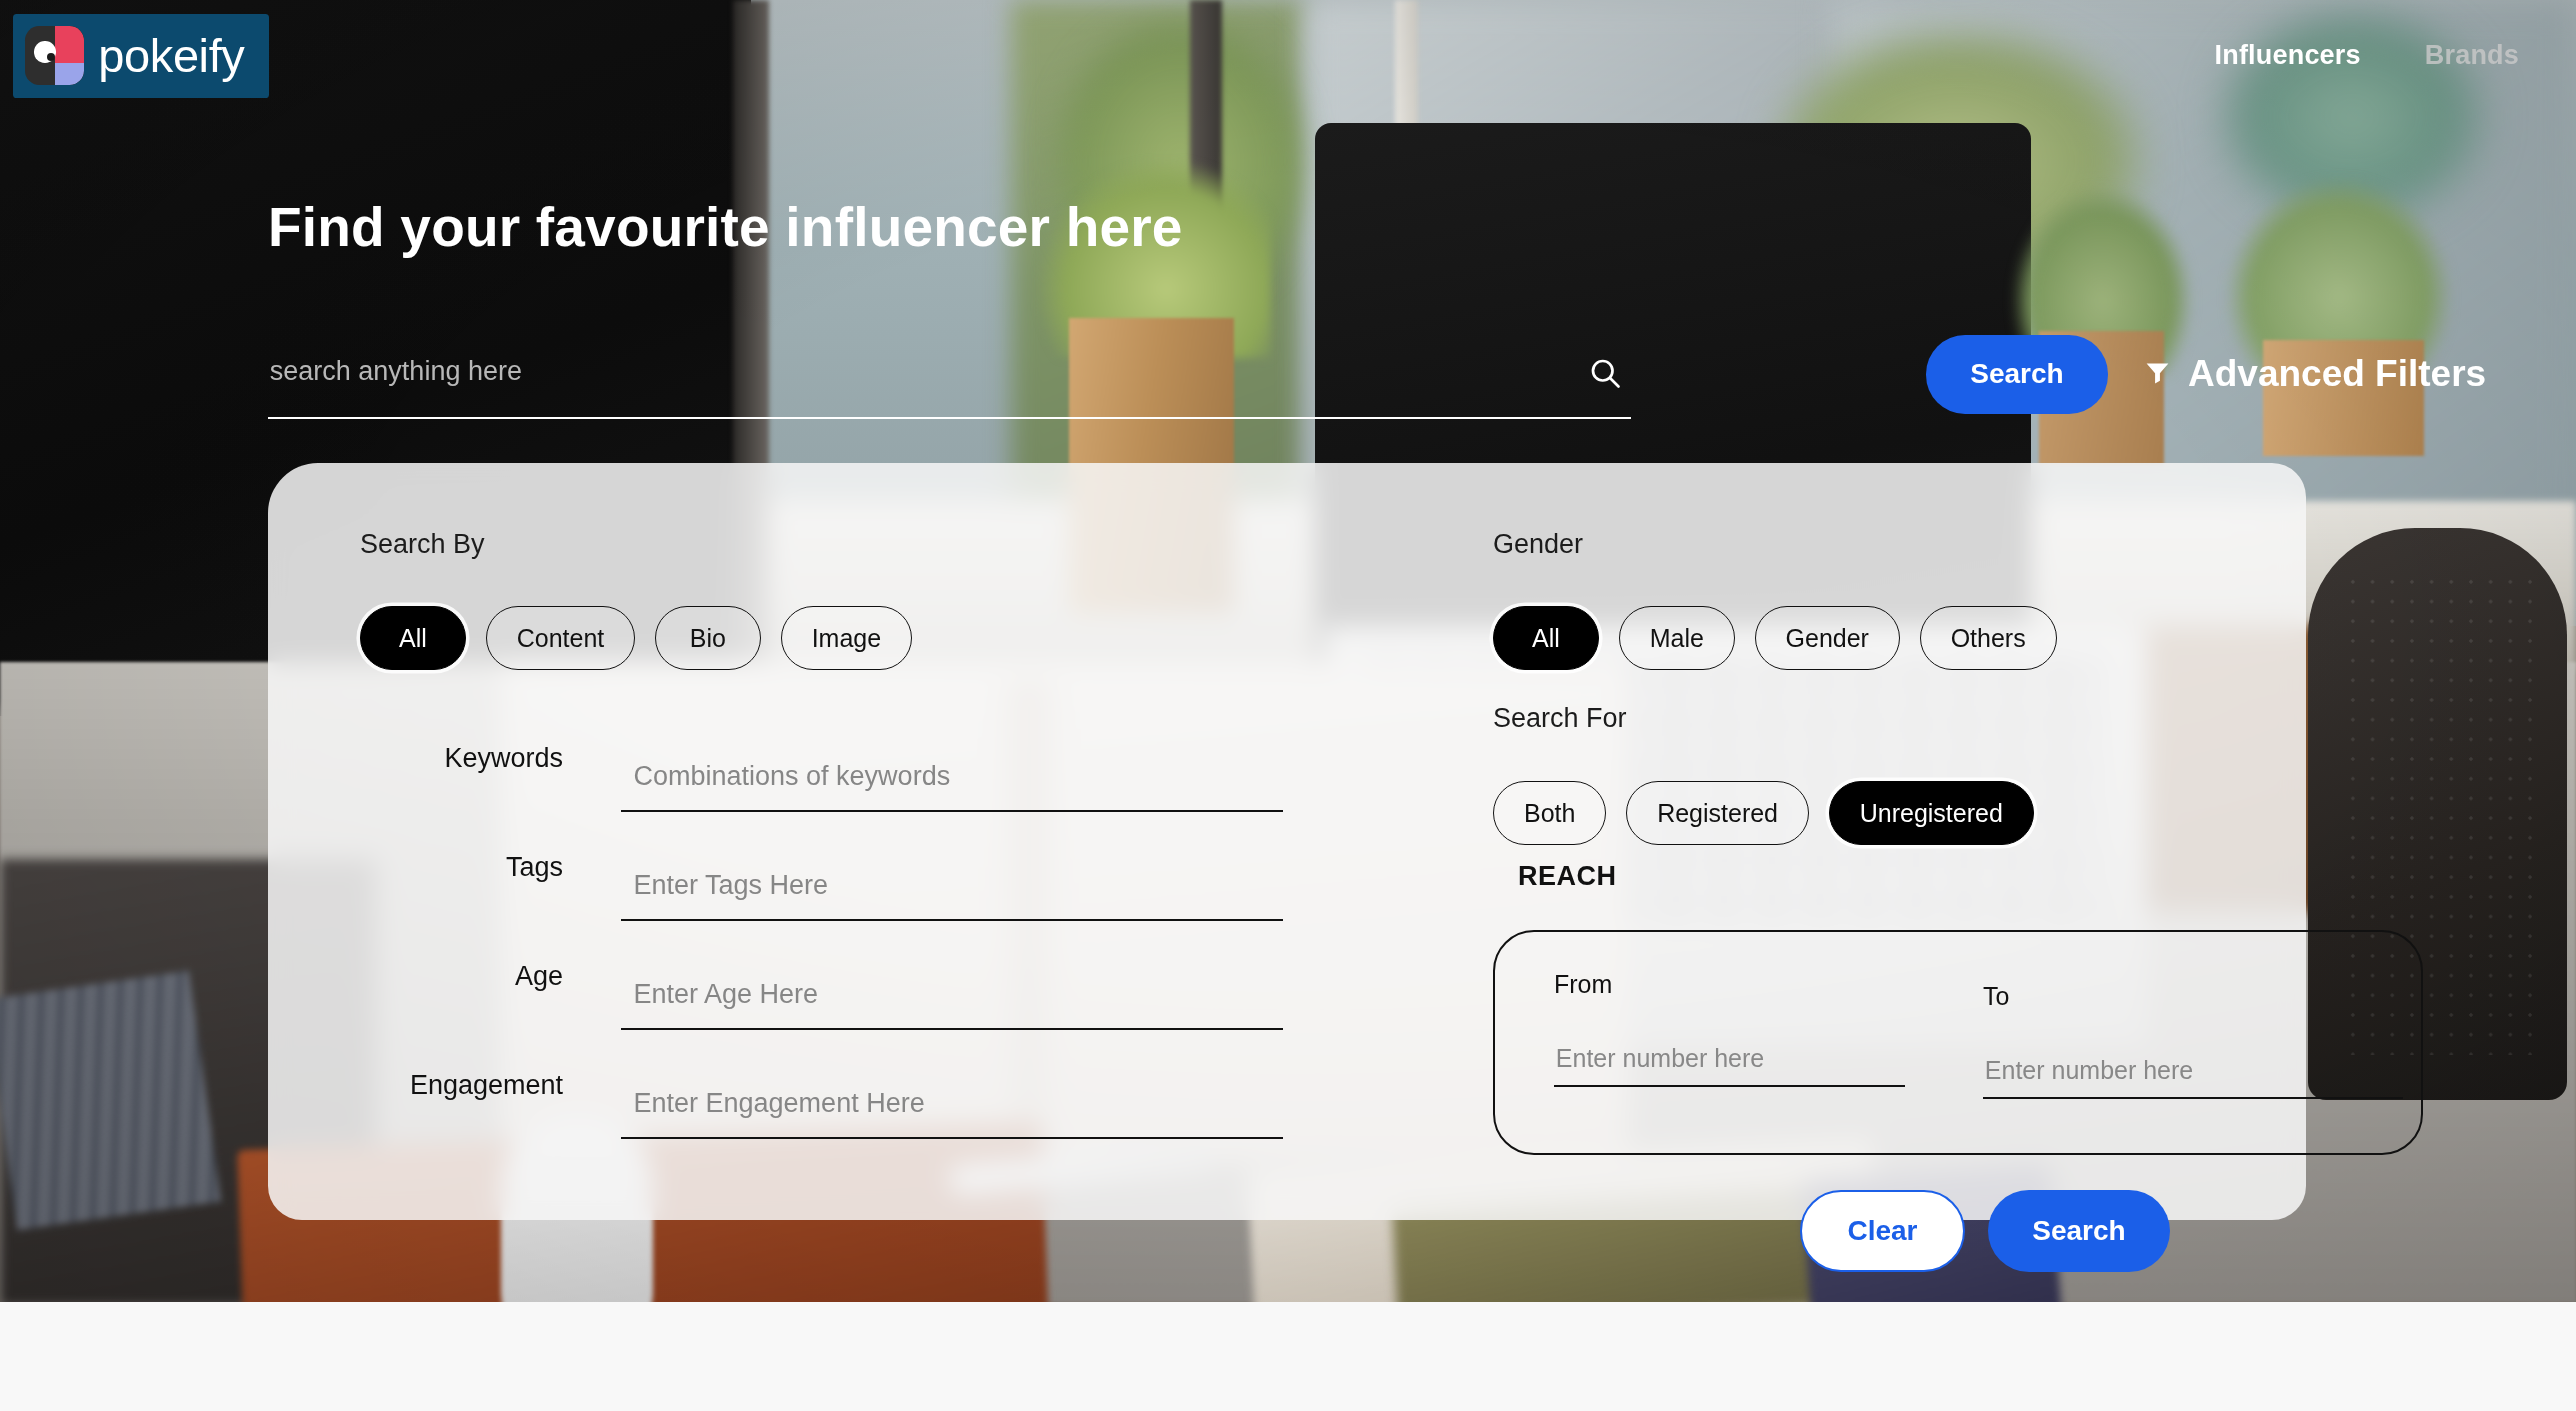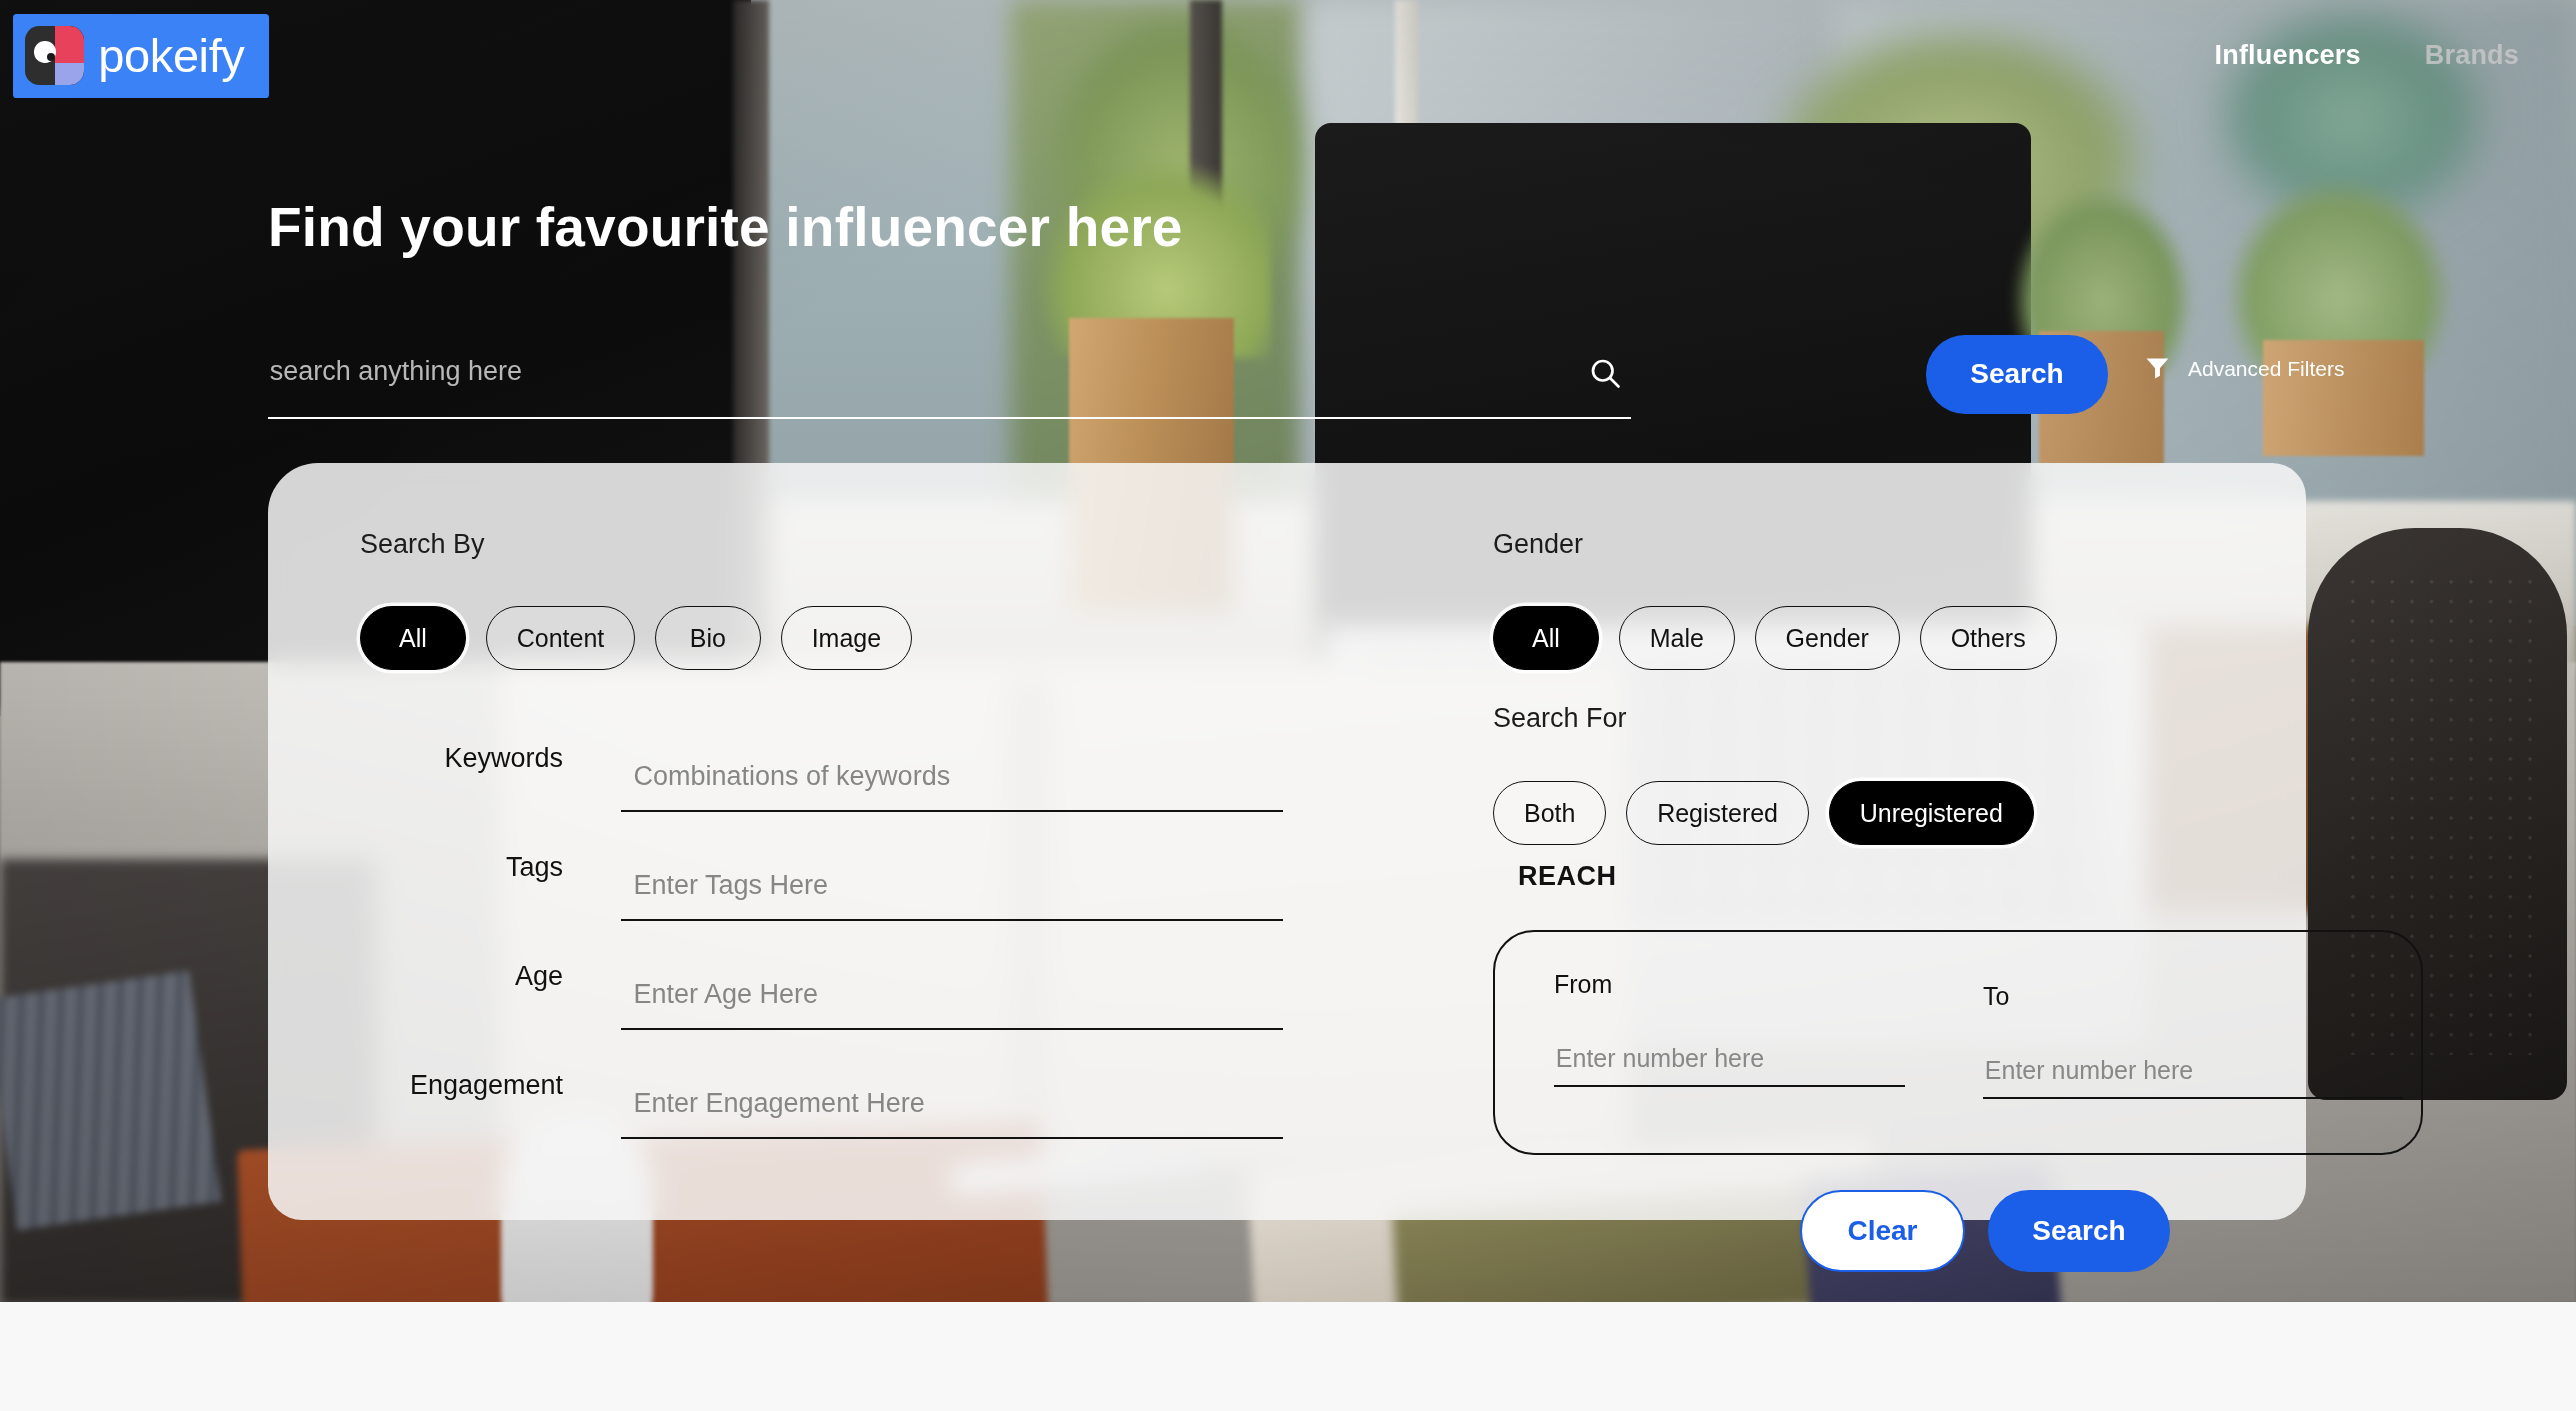--- a/index.html
+++ b/index.html
@@ -234,21 +234,21 @@
     left: 0; top: 0;
     width: 2576px; height: 111px;
     z-index: 40;
     display: flex;
     align-items: center;
   }
   #brand {
     display: flex; align-items: center;
     margin-left: 12.5px;
     gap: 14.3px;
-    background: #3b82f6;
+    background: #0c4a6e;
     padding: 12.5px 25px 12.5px 12.5px;
     border-radius: 3.6px;
   }
   #logo-mark {
     position: relative;
     width: 59px; height: 59px;
     border-radius: 14.3px;
     overflow: hidden;
     background: #2e2e2e;
     flex: none;
@@ -358,22 +358,22 @@
     font-family: "Liberation Sans", sans-serif;
   }
   #adv-filters {
     position: absolute;
     left: 1875px; top: 19.7px;
     display: flex; align-items: center; gap: 16px;
     cursor: pointer;
   }
   #adv-filters-label {
     color: #ffffff;
-    font-size: 21px;
-    font-weight: 400;
+    font-size: 37px;
+    font-weight: 700;
     white-space: nowrap;
   }
 
   
   #filter-panel {
     position: absolute;
     left: 268px; top: 463px;
     width: 2038px; height: 757px;
     border-radius: 50px 34px 34px 34px;
     background: rgba(247,247,247,0.86);

